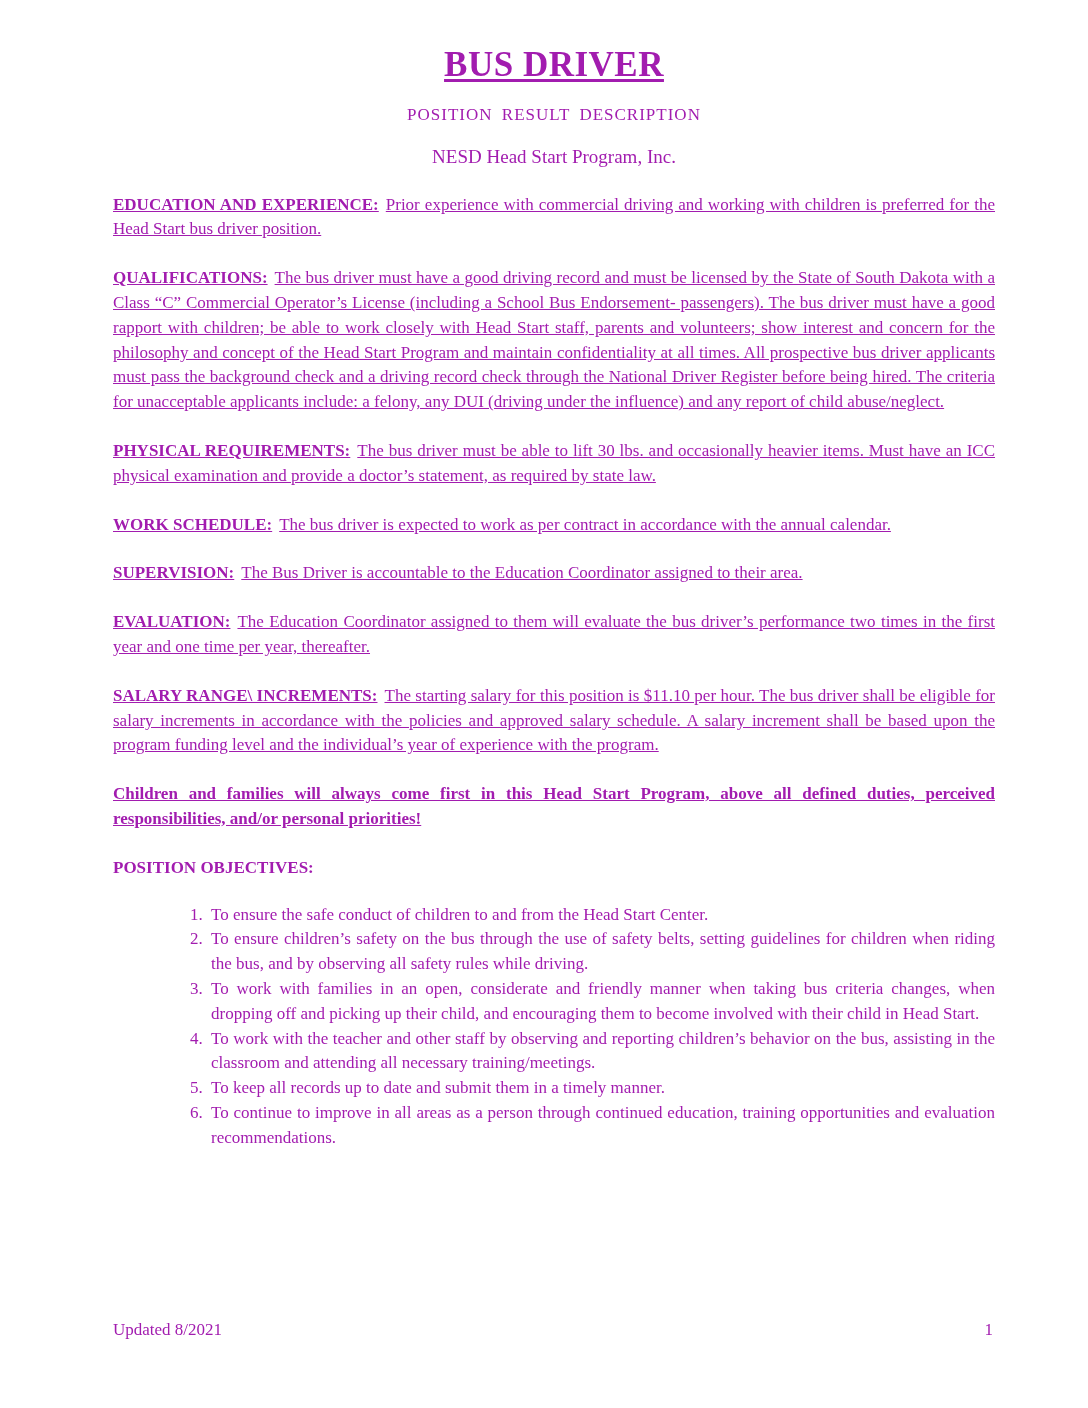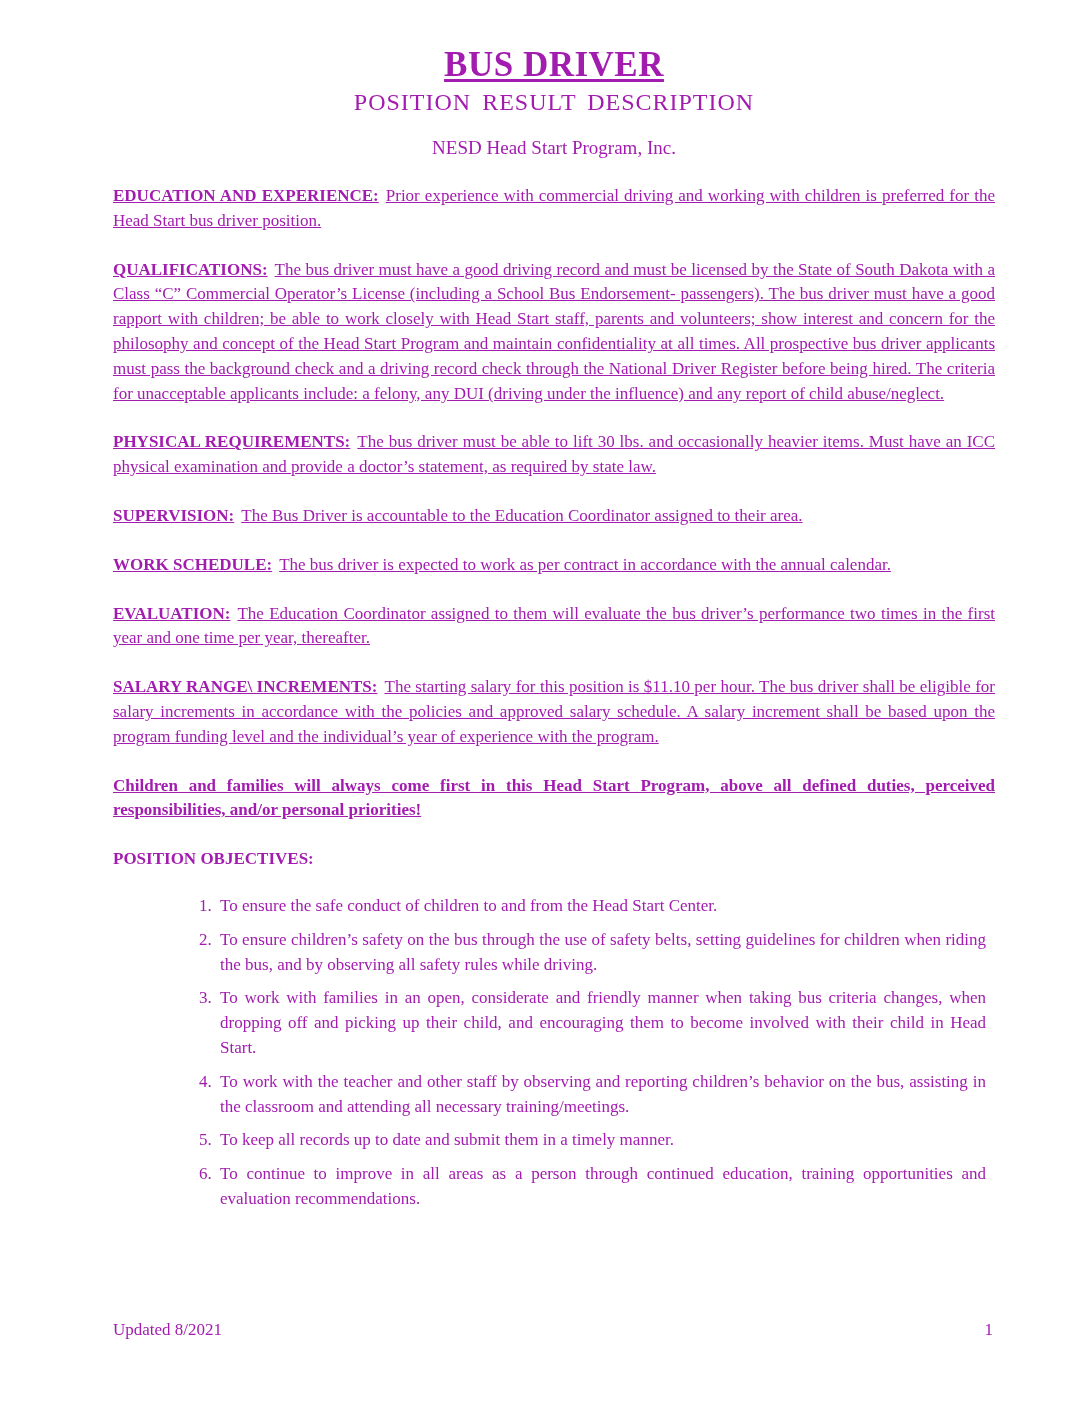--- a/index.html
+++ b/index.html
@@ -24,24 +24,24 @@
   .doc-title {
     font-size: 35px;
     font-weight: bold;
     letter-spacing: 0.5px;
     text-decoration: underline;
     text-decoration-thickness: 2.5px;
     text-underline-offset: 3px;
     line-height: 1.1;
   }
   .doc-subtitle {
-    font-size: 24px;
+    font-size: 17px;
     letter-spacing: 1px;
     word-spacing: 4px;
-    margin-top: 3px;
+    margin-top: 20px;
     line-height: 1.2;
   }
   .doc-org {
     font-size: 19px;
     font-weight: normal;
     margin-top: 21px;
     line-height: 1.2;
   }
   .body-text {
     font-size: 17px;
@@ -63,21 +63,21 @@
     margin: 24px 0 8px 0;
     font-weight: bold;
   }
   ol.objectives {
     margin: 22px 0 0 0;
     padding: 0 0 0 94px;
     text-align: justify;
   }
   ol.objectives li {
     padding-left: 4px;
-    margin: 9px;
+    margin: 0;
   }
   .footer {
     position: absolute;
     left: 113px;
     right: 95px;
     top: 1320px;
     display: flex;
     justify-content: space-between;
     font-size: 17px;
     gap: 11px;
@@ -95,23 +95,23 @@
   </div>
 
   <div class="body-text">
 
     <p class="para"><span class="para-head">EDUCATION AND EXPERIENCE:</span><span>Prior experience with commercial driving and working with children is preferred for the Head Start bus driver position.</span></p>
 
     <p class="para"><span class="para-head">QUALIFICATIONS:</span><span>The bus driver must have a good driving record and must be licensed by the State of South Dakota with a Class “C” Commercial Operator’s License (including a School Bus Endorsement- passengers). The bus driver must have a good rapport with children; be able to work closely with Head Start staff, parents and volunteers; show interest and concern for the philosophy and concept of the Head Start Program and maintain confidentiality at all times.  All prospective bus driver applicants must pass the background check and a driving record check through the National Driver Register before being hired.  The criteria for unacceptable applicants include: a felony, any DUI (driving under the influence) and any report of child abuse/neglect.</span></p>
 
     <p class="para"><span class="para-head">PHYSICAL REQUIREMENTS:</span><span>The bus driver must be able to lift 30 lbs. and occasionally heavier items.  Must have an ICC physical examination and provide a doctor’s statement, as required by state law.</span></p>
 
+    <p class="para"><span class="para-head">WORK SCHEDULE:</span><span>The bus driver is expected to work as per contract in accordance with the annual calendar.</span></p>
+
     <p class="para"><span class="para-head">SUPERVISION:</span><span>The Bus Driver is accountable to the Education Coordinator assigned to their area.</span></p>
-
-    <p class="para"><span class="para-head">WORK SCHEDULE:</span><span>The bus driver is expected to work as per contract in accordance with the annual calendar.</span></p>
 
     <p class="para"><span class="para-head">EVALUATION:</span><span>The Education Coordinator assigned to them will evaluate the bus driver’s performance two times in the first year and one time per year, thereafter.</span></p>
 
     <p class="para"><span class="para-head">SALARY RANGE\ INCREMENTS:</span><span>The starting salary for this position is $11.10 per hour.  The bus driver shall be eligible for salary increments in accordance with the policies and approved salary schedule.  A salary increment shall be based upon the program funding level and the individual’s year of experience with the program.</span></p>
 
     <p class="para bold-para">Children and families will always come first in this Head Start Program, above all defined duties, perceived responsibilities, and/or personal priorities!</p>
 
     <p class="heading-only">POSITION OBJECTIVES:</p>
 
     <ol class="objectives">

